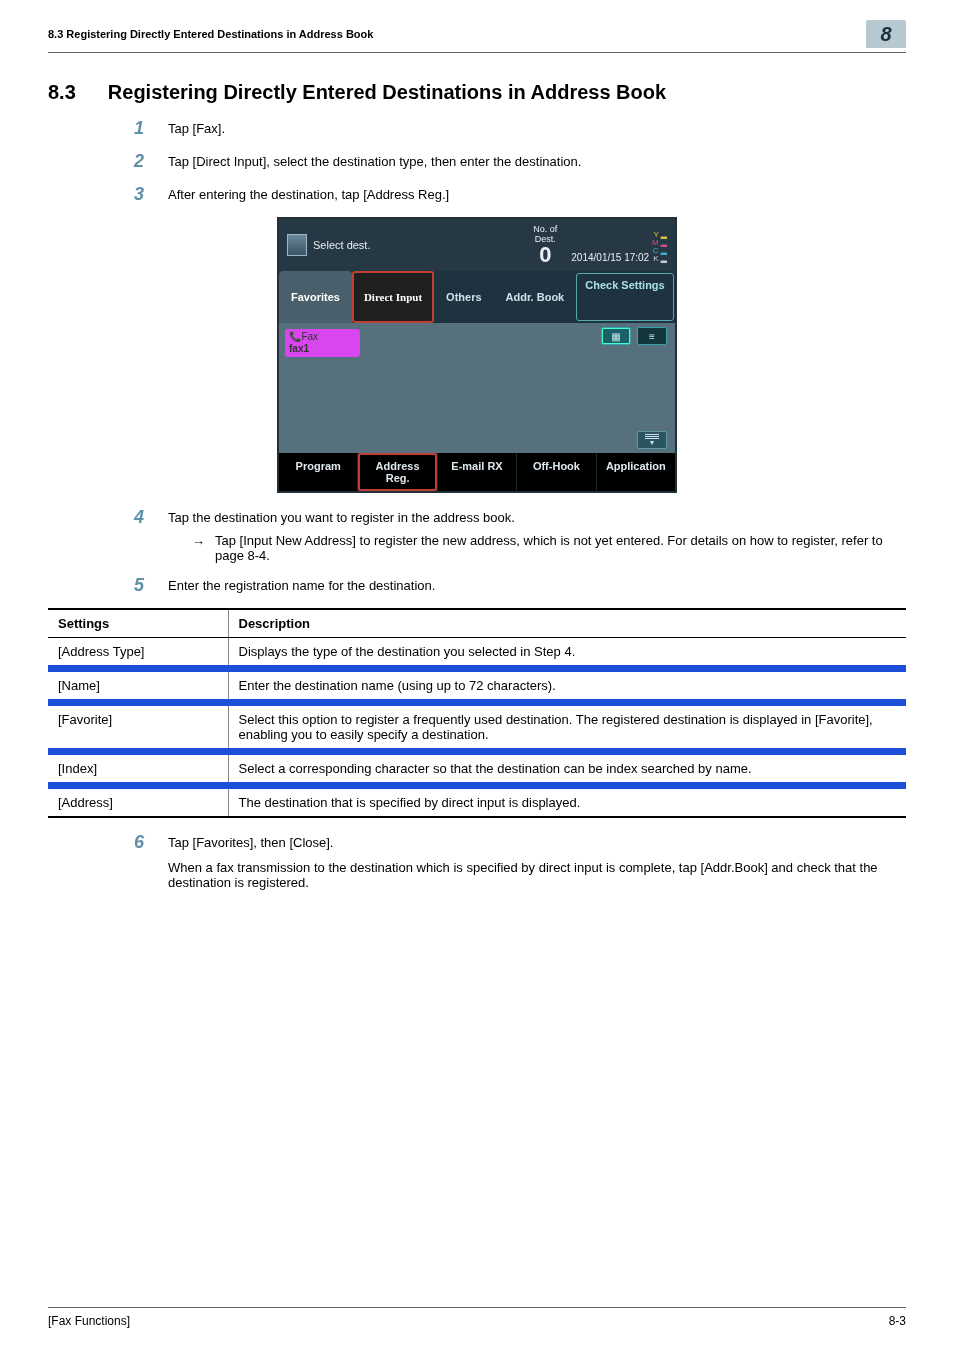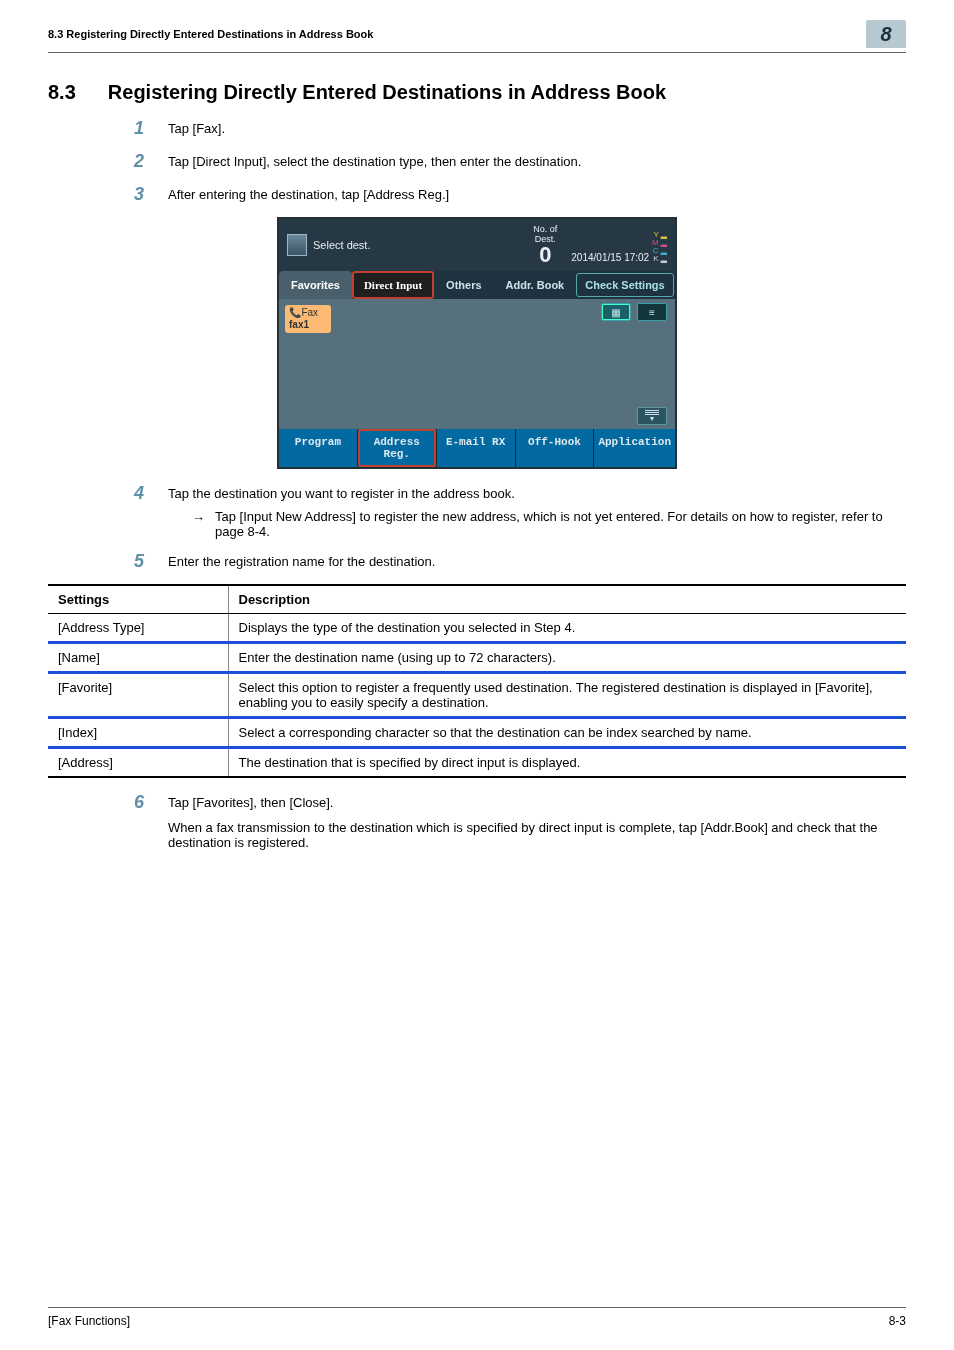--- a/index.html
+++ b/index.html
@@ -100,43 +100,43 @@
   .shot-top .date { margin-left:14px; font-size:10px; text-align:right; }
   .cmyk { display:inline-block; margin-top:3px; }
   .cmyk span { display:block; font-size:8px; line-height:8px; }
   .cmyk .y { color:#e0c040; }
   .cmyk .m { color:#d05080; }
   .cmyk .c { color:#40b0d0; }
   .cmyk .k { color:#ccc; }
   .shot-tabs { display:flex; background:#1e3240; }
   .shot-tab {
     flex:0 0 auto;
-    padding:8px 12px;
+    padding:20px 12px;
     color:#cfe0ea;
     font-weight:bold;
     font-size:11px;
     text-align:center;
   }
   .shot-tab.fav { background:#4a5f6c; color:#fff; border-top-left-radius:4px; border-top-right-radius:4px;}
   .shot-tab.sel { background:#202020; color:#fff; box-shadow:0 0 0 2px #c04030 inset; border-radius:3px;font-family:Liberation Serif, serif;}
   .shot-tab.check {
     margin-left:auto;
     border:1px solid #5aa;
     color:#a8e0e8;
     border-radius:3px;
     padding:5px 8px;
     margin-right:6px;
     margin-top:2px;
     margin-bottom:2px;
   }
   .shot-body { background:#56707e; min-height:130px; padding:6px; position:relative; }
   .fax-card {
-    background:#fdba74;
+    background:#d946ef;
     color:#333;
-    width:46px;
+    width:75px;
     border-radius:3px;
     padding:2px 4px;
     font-size:10px;
     line-height:1.2;
   }
   .view-toggle {
     position:absolute; top:4px; right:8px;
     display:flex; gap:6px;
   }
   .vt {
@@ -149,21 +149,21 @@
   .sort-drop {
     position:absolute;bottom:4px;right:8px;
     width:30px;height:18px;
     border:1px solid #5a98a4;border-radius:2px;
     background:#2a5460;
     display:flex;align-items:center;justify-content:center;
     flex-direction:column;gap:1px;
   }
   .sort-drop .ln{width:14px;height:1px;background:#cde;}
   .sort-drop .ar{font-size:8px;color:#cde;line-height:6px;}
-  .shot-bottom { display:flex; background:#0369a1;font-family:Liberation Mono, monospace; }
+  .shot-bottom { display:flex; background:#000000; }
   .shot-bottom .btn {
     flex:1;
     text-align:center;
     padding:7px 4px;
     color:#dce8ee;
     font-weight:bold;
     font-size:11px;
     border-left:1px solid #1a2a33;
   }
   .shot-bottom .btn:first-child{border-left:none;}
@@ -179,21 +179,21 @@
     text-align:left;
     padding:6px 10px;
     vertical-align:top;
   }
   table.settings th {
     border-top:2px solid #000;
     border-bottom:1px solid #000;
     font-weight:bold;
   }
   table.settings td {
-    border-bottom:3px solid #1d4ed8;
+    border-bottom:7px solid #1d4ed8;
   }
   table.settings tr:last-child td { border-bottom:2px solid #000; }
   table.settings col.c1 { width:180px; }
   .col-sep td:first-child, .col-sep th:first-child { border-right:1px solid #888; }
   .footer {
     position:absolute;
     bottom:22px;
     left:48px;
     right:48px;
     display:flex;

